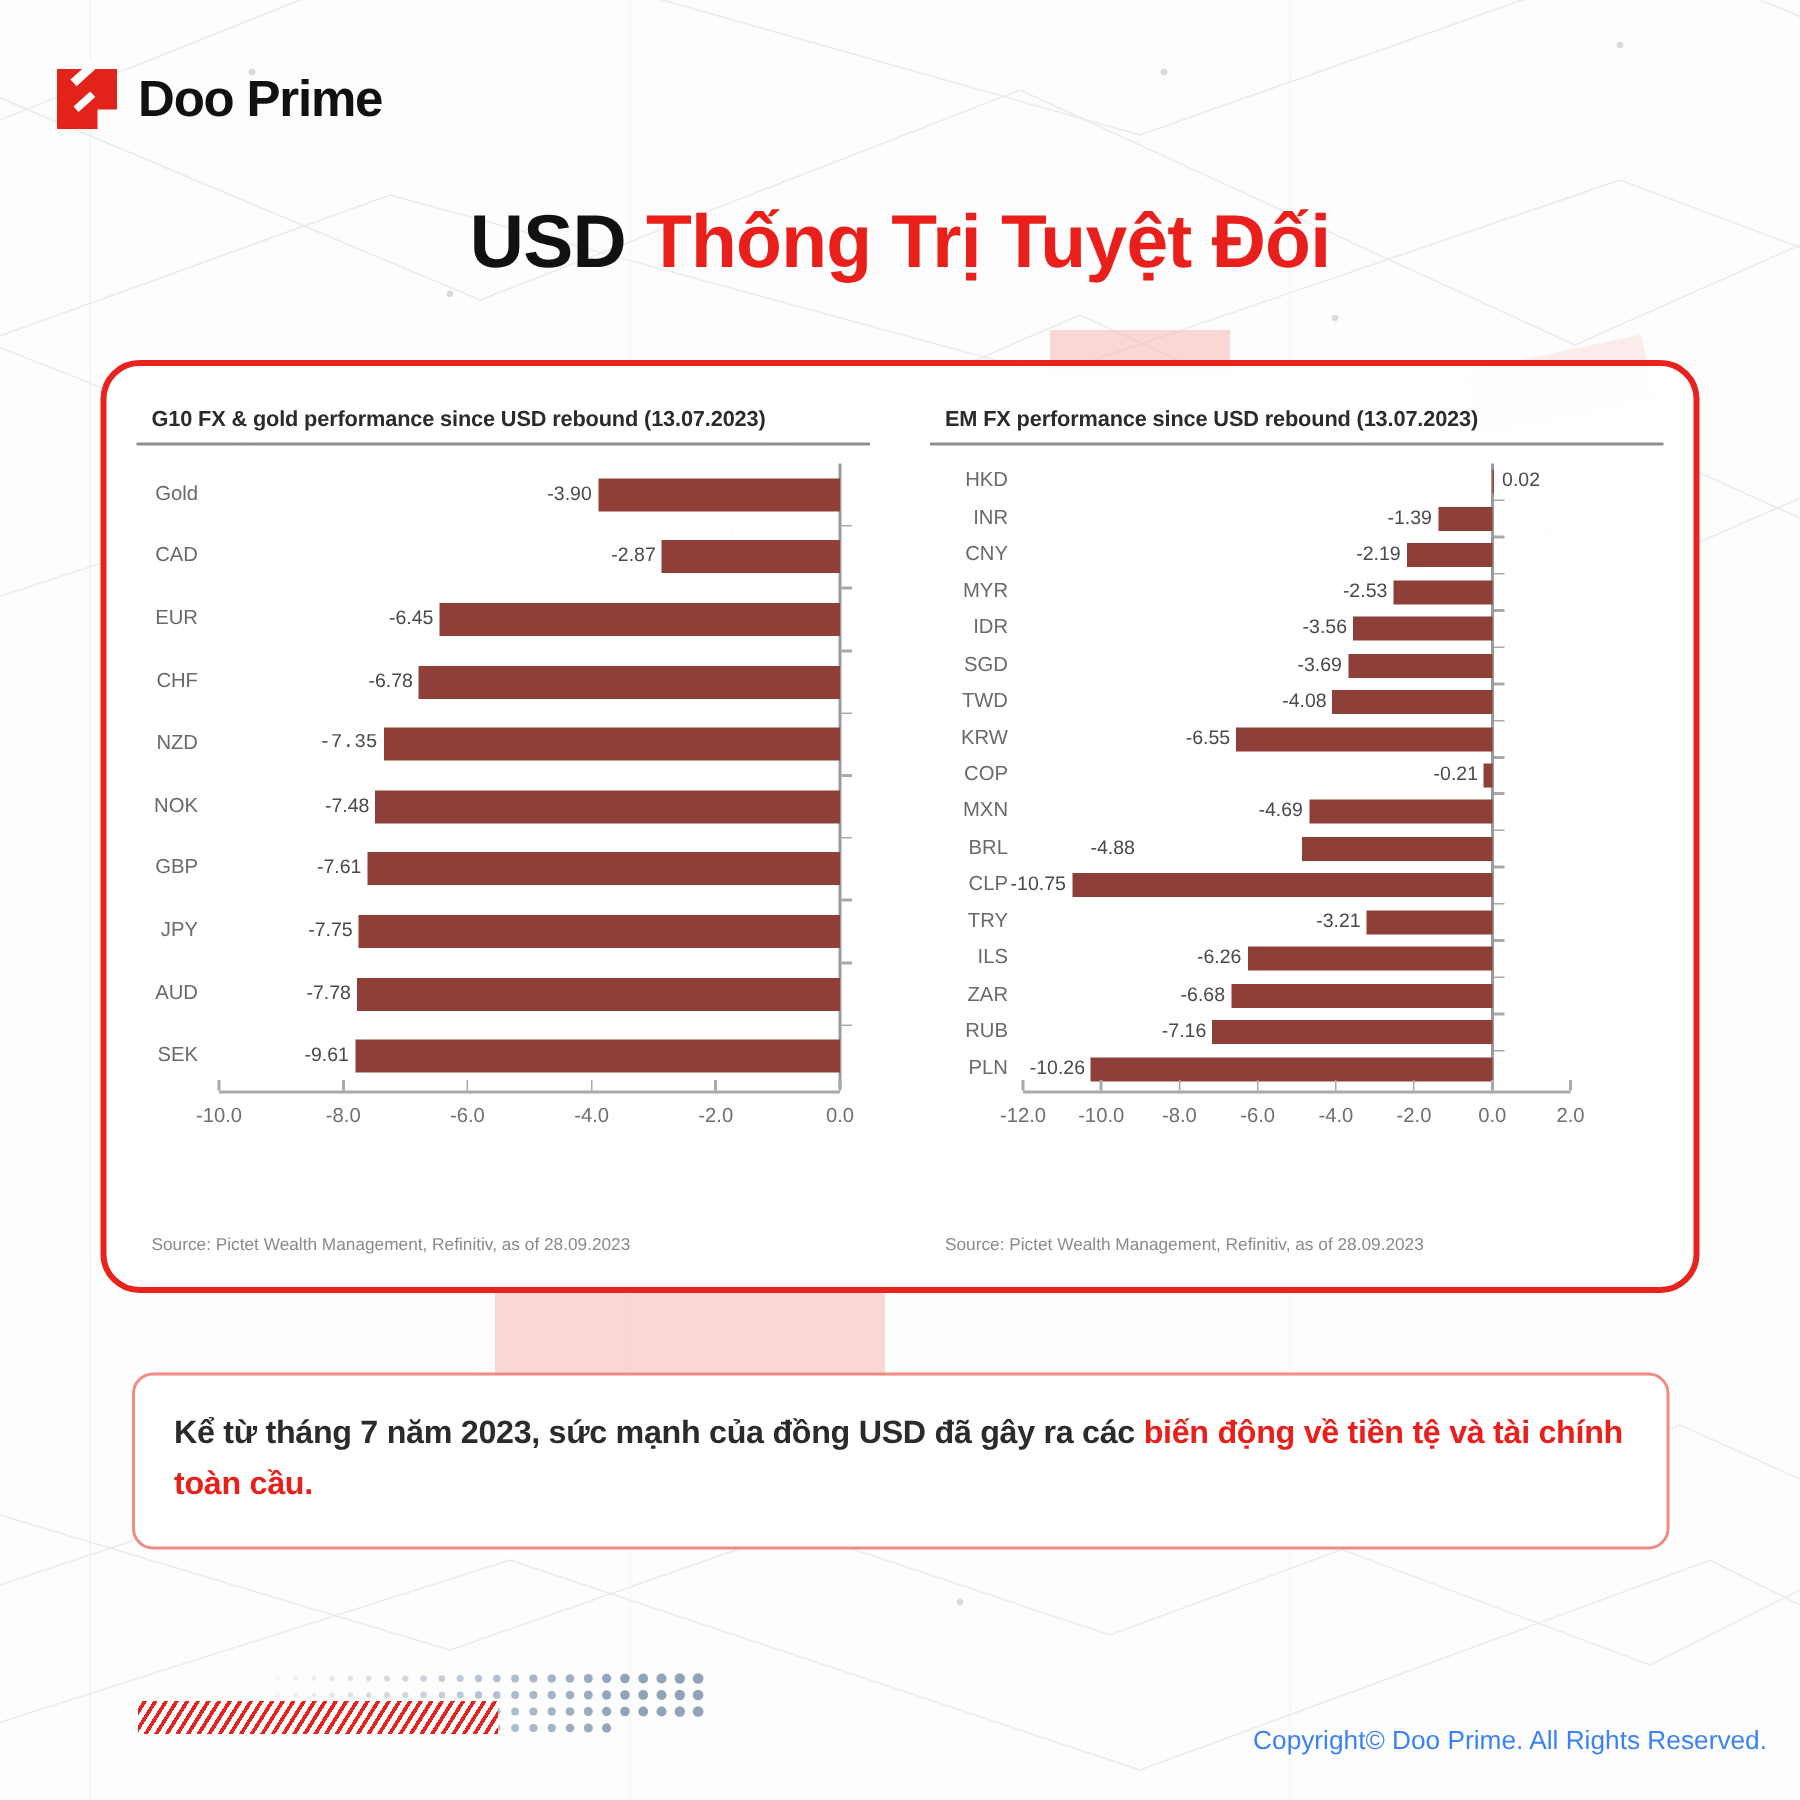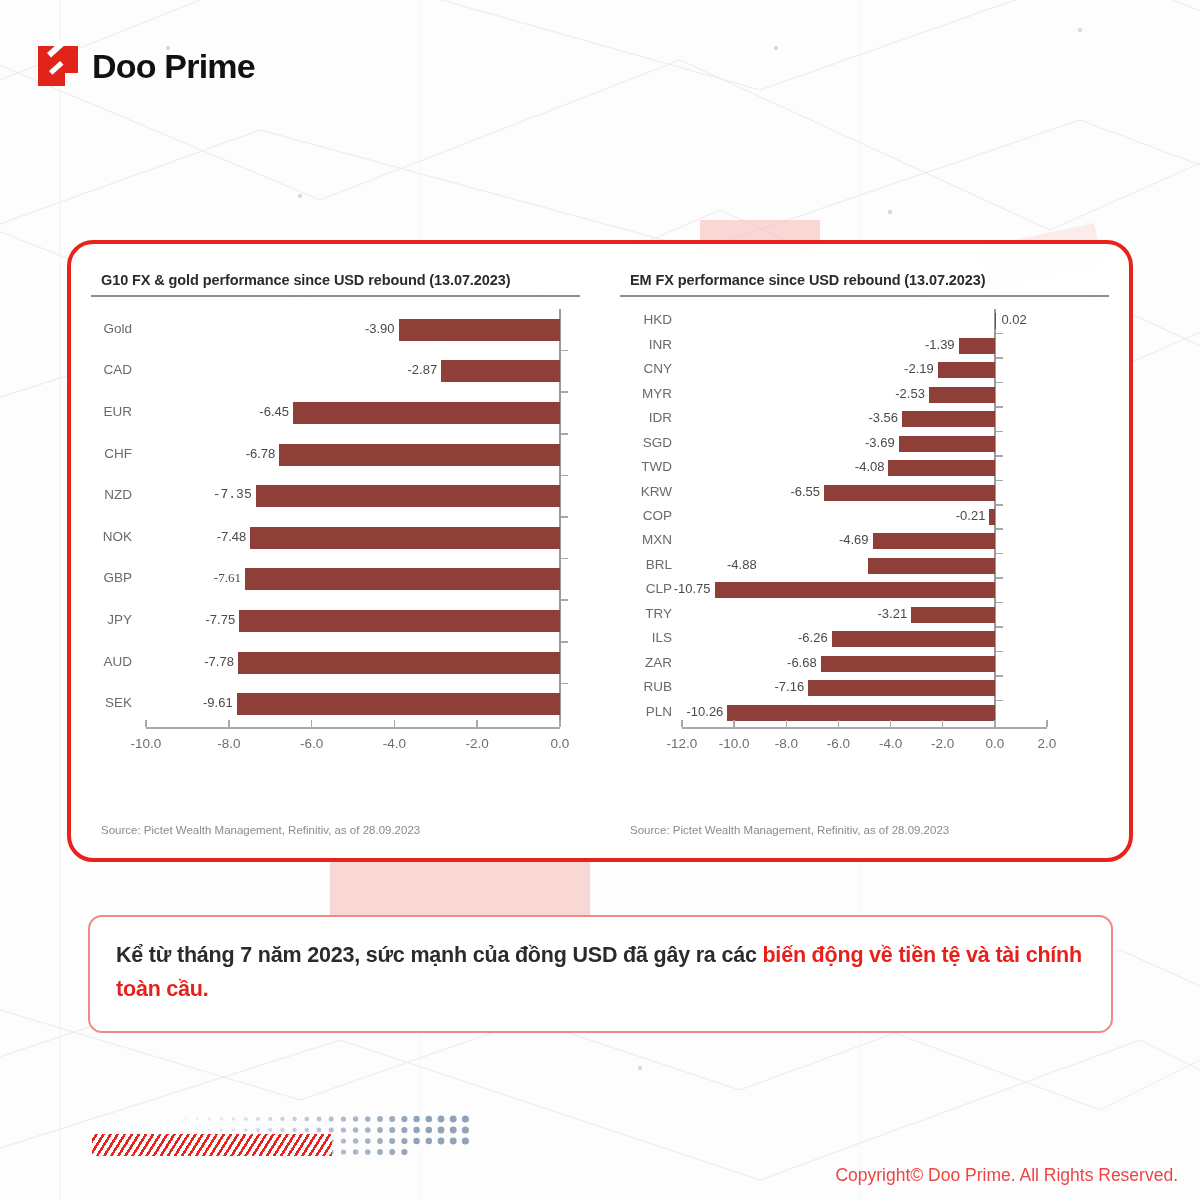--- a/index.html
+++ b/index.html
@@ -243,24 +243,23 @@
       #E8221C 0px, #E8221C 2.5px,
       #ffffff 2.5px, #ffffff 6px
     );
   }
 
   .copyright {
     position: absolute;
     right: 22px;
     top: 1150px;
     font-size: 17.5px;
-    color: #ef4444;
+    color: #3b82f6;
     white-space: nowrap;
     z-index: 5;
-    margin-top: 15px;
   }
 </style>
 </head>
 <body>
 
 <div id="page">
 
   <div class="bg-layer">
     <svg viewBox="0 0 1200 1200" xmlns="http://www.w3.org/2000/svg">
       <g stroke="#e9eaec" stroke-width="1" fill="none">
@@ -298,20 +297,23 @@
     </svg>
   </div>
 
   <div class="logo-wrap">
     <div class="logo-mark">
       <div class="logo-notch"></div>
     </div>
     <div class="logo-text">Doo Prime</div>
   </div>
 
+  <div class="page-title">
+    <span class="title-dark">USD </span><span class="title-red">Thống Trị Tuyệt Đối</span>
+  </div>
 
   <div class="chart-frame">
 
     <div class="panel panel-left">
       <div class="panel-title">G10 FX &amp; gold performance since USD rebound (13.07.2023)</div>
       <div class="panel-rule"></div>
       <div class="plot">
         <div class="plot-inner" id="plot-left">
             <div class="zero-axis" style="left: 468.25px; height: 416px;"></div>
             <div class="tick-mark" style="left: 470px; top: 40.85px;"></div>
@@ -334,21 +336,21 @@
             <div class="cat-label" style="left: 0px; width: 41px; top: 178.2px;">NZD</div>
             <div class="bar" style="background: rgb(142, 64, 56); height: 22px; top: 176.2px; left: 164.71px; width: 304.29px;"></div>
             <div class="val-label" style="top: 178.2px; left: 0px; width: 160.71px; text-align: right; font-family: Liberation Mono, monospace;">-7.35</div>
             <div class="tick-mark" style="left: 470px; top: 248.85px;"></div>
             <div class="cat-label" style="left: 0px; width: 41px; top: 219.8px;">NOK</div>
             <div class="bar" style="background: rgb(142, 64, 56); height: 22px; top: 217.8px; left: 159.328px; width: 309.672px;"></div>
             <div class="val-label" style="top: 219.8px; left: 0px; width: 155.328px; text-align: right;">-7.48</div>
             <div class="tick-mark" style="left: 470px; top: 290.45px;"></div>
             <div class="cat-label" style="left: 0px; width: 41px; top: 261.4px;">GBP</div>
             <div class="bar" style="background: rgb(142, 64, 56); height: 22px; top: 259.4px; left: 153.946px; width: 315.054px;"></div>
-            <div class="val-label" style="top: 261.4px; left: 0px; width: 149.946px; text-align: right; font-family: Liberation Serif, serif;">-7.61</div>
+            <div class="val-label" style="top: 261.4px; left: 0px; width: 149.946px; text-align: right;">-7.61</div>
             <div class="tick-mark" style="left: 470px; top: 332.05px;"></div>
             <div class="cat-label" style="left: 0px; width: 41px; top: 303px;">JPY</div>
             <div class="bar" style="background: rgb(142, 64, 56); height: 22px; top: 301px; left: 148.15px; width: 320.85px;"></div>
             <div class="val-label" style="top: 303px; left: 0px; width: 144.15px; text-align: right;">-7.75</div>
             <div class="tick-mark" style="left: 470px; top: 373.65px;"></div>
             <div class="cat-label" style="left: 0px; width: 41px; top: 344.6px;">AUD</div>
             <div class="bar" style="background: rgb(142, 64, 56); height: 22px; top: 342.6px; left: 146.908px; width: 322.092px;"></div>
             <div class="val-label" style="top: 344.6px; left: 0px; width: 142.908px; text-align: right;">-7.78</div>
             <div class="cat-label" style="left: 0px; width: 41px; top: 386.2px;">SEK</div>
             <div class="bar" style="background: rgb(142, 64, 56); height: 22px; top: 384.2px; left: 145.666px; width: 323.334px;"></div>

